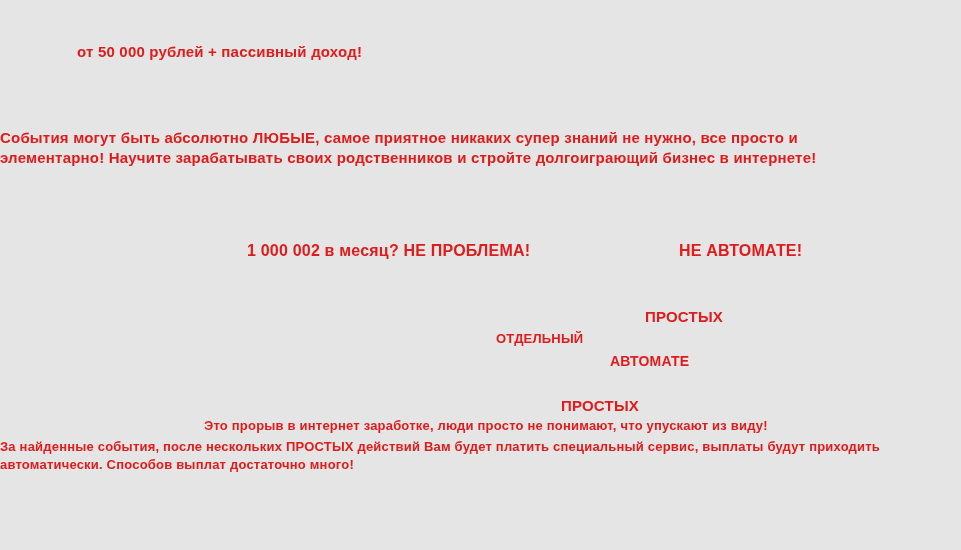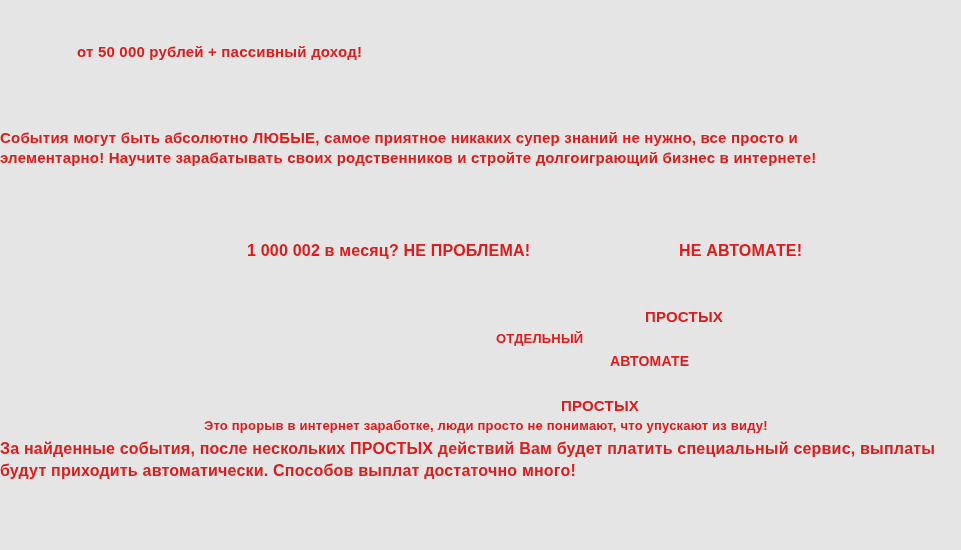--- a/index.html
+++ b/index.html
@@ -31,21 +31,21 @@
   }
   .line-1 { left: 77px;  top: 42px;  font-size: 15px; }
   .para-1 { left: 0px;   top: 128px; width: 900px; font-size: 15px; }
   .line-2 { left: 247px; top: 240px; font-size: 16px; }
   .line-3 { left: 679px; top: 240px; font-size: 16px; }
   .line-4 { left: 645px; top: 307px; font-size: 15px; }
   .line-5 { left: 496px; top: 330px; font-size: 13px; text-align: right; }
   .line-6 { left: 610px; top: 352px; font-size: 14px; }
   .line-7 { left: 561px; top: 396px; font-size: 15px; }
   .line-8 { left: 204px; top: 417px; font-size: 13px; }
-  .para-2 { left: 0px;   top: 438px; width: 961px; font-size: 16px; }
+  .para-2 { left: 0px;   top: 438px; width: 961px; font-size: 13px; }
 </style>
 </head>
 <body>
 
 <div class="page">
 
   <div class="txt line-1">от 50 000 рублей + пассивный доход!</div>
 
   <div class="txt para-1">События могут быть абсолютно ЛЮБЫЕ, самое приятное никаких супер знаний не нужно, все просто и элементарно! Научите зарабатывать своих родственников и стройте долгоиграющий бизнес в интернете!</div>
 

